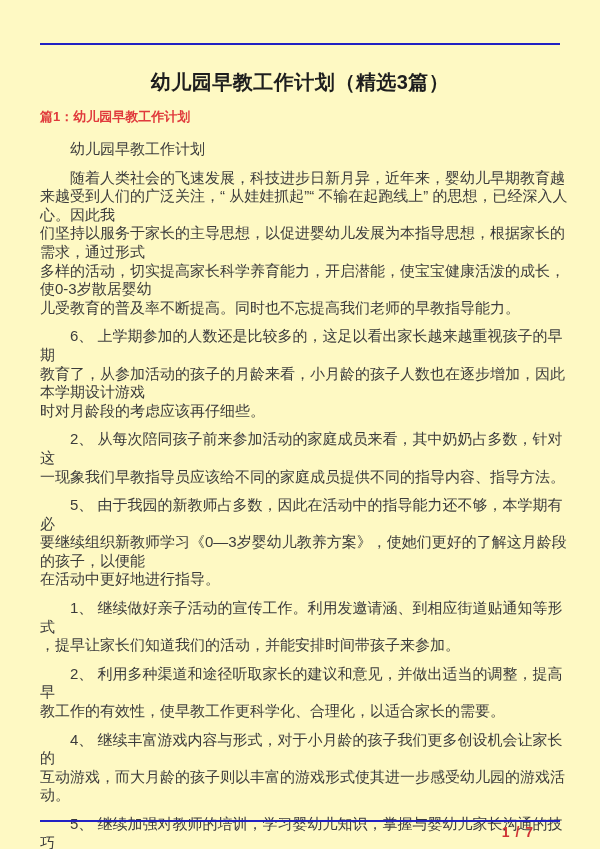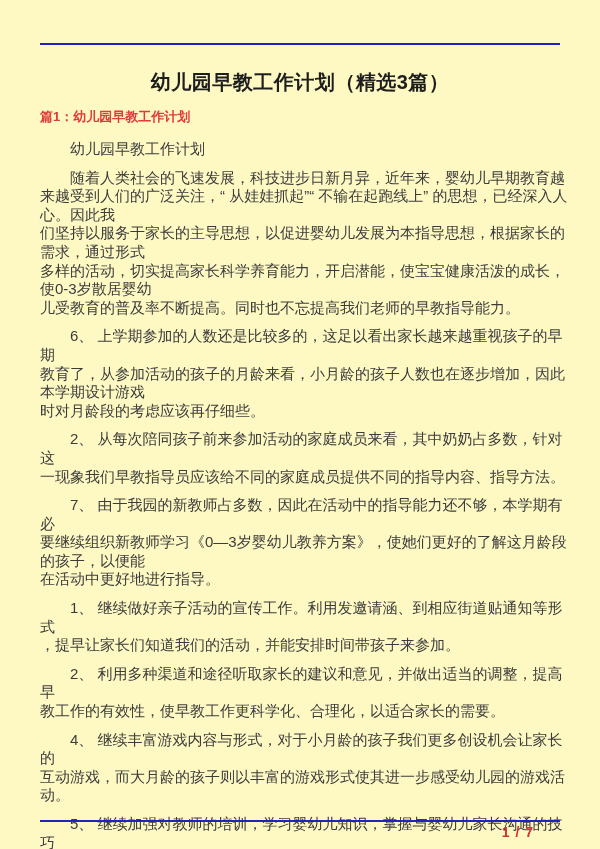--- a/index.html
+++ b/index.html
@@ -96,21 +96,21 @@
       <p class="para">随着人类社会的飞速发展，科技进步日新月异，近年来，婴幼儿早期教育越
 来越受到人们的广泛关注，“ 从娃娃抓起”“ 不输在起跑线上” 的思想，已经深入人心。因此我
 们坚持以服务于家长的主导思想，以促进婴幼儿发展为本指导思想，根据家长的需求，通过形式
 多样的活动，切实提高家长科学养育能力，开启潜能，使宝宝健康活泼的成长，使0-3岁散居婴幼
 儿受教育的普及率不断提高。同时也不忘提高我们老师的早教指导能力。</p>
       <p class="para">6、 上学期参加的人数还是比较多的，这足以看出家长越来越重视孩子的早期
 教育了，从参加活动的孩子的月龄来看，小月龄的孩子人数也在逐步增加，因此本学期设计游戏
 时对月龄段的考虑应该再仔细些。</p>
       <p class="para">2、 从每次陪同孩子前来参加活动的家庭成员来看，其中奶奶占多数，针对这
 一现象我们早教指导员应该给不同的家庭成员提供不同的指导内容、指导方法。</p>
-      <p class="para">7、 由于我园的新教师占多数，因此在活动中的指导能力还不够，本学期有必
+      <p class="para">5、 由于我园的新教师占多数，因此在活动中的指导能力还不够，本学期有必
 要继续组织新教师学习《0—3岁婴幼儿教养方案》，使她们更好的了解这月龄段的孩子，以便能
 在活动中更好地进行指导。</p>
       <p class="para">1、 继续做好亲子活动的宣传工作。利用发邀请涵、到相应街道贴通知等形式
 ，提早让家长们知道我们的活动，并能安排时间带孩子来参加。</p>
       <p class="para">2、 利用多种渠道和途径听取家长的建议和意见，并做出适当的调整，提高早
 教工作的有效性，使早教工作更科学化、合理化，以适合家长的需要。</p>
       <p class="para">4、 继续丰富游戏内容与形式，对于小月龄的孩子我们更多创设机会让家长的
 互动游戏，而大月龄的孩子则以丰富的游戏形式使其进一步感受幼儿园的游戏活动。</p>
       <p class="para">5、 继续加强对教师的培训，学习婴幼儿知识，掌握与婴幼儿家长沟通的技巧
 ，提高教养水平，提升工作的责任感，把工作做到细、做到位、做扎实。。</p>

